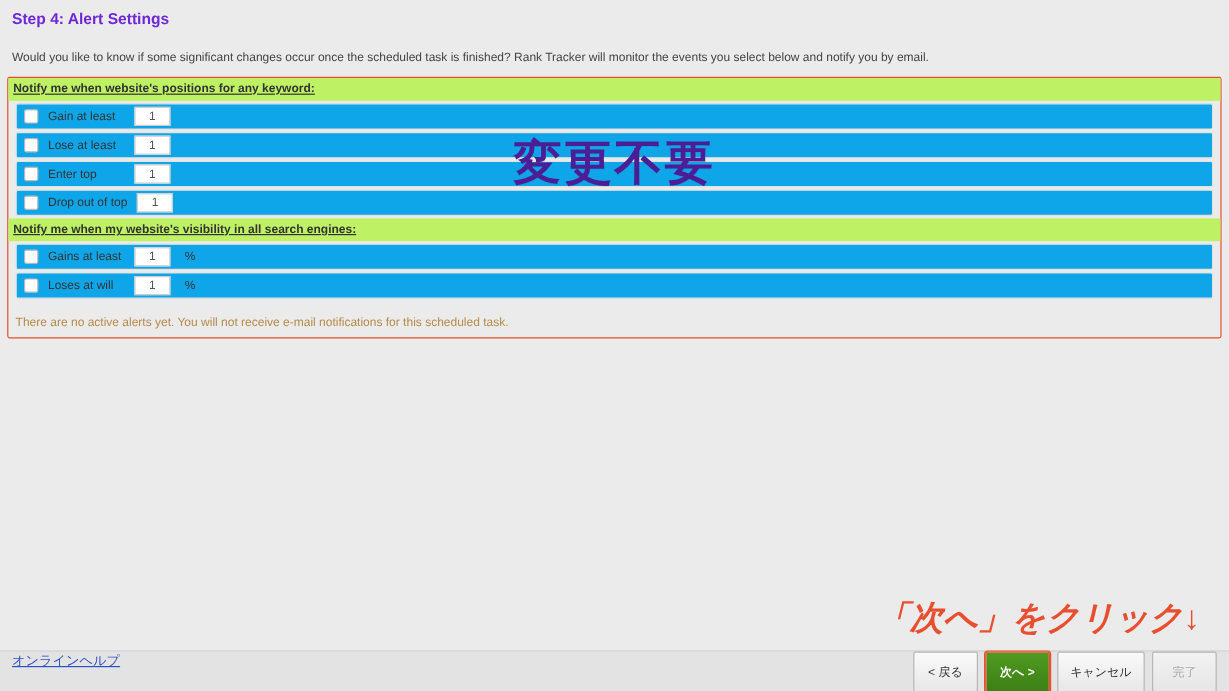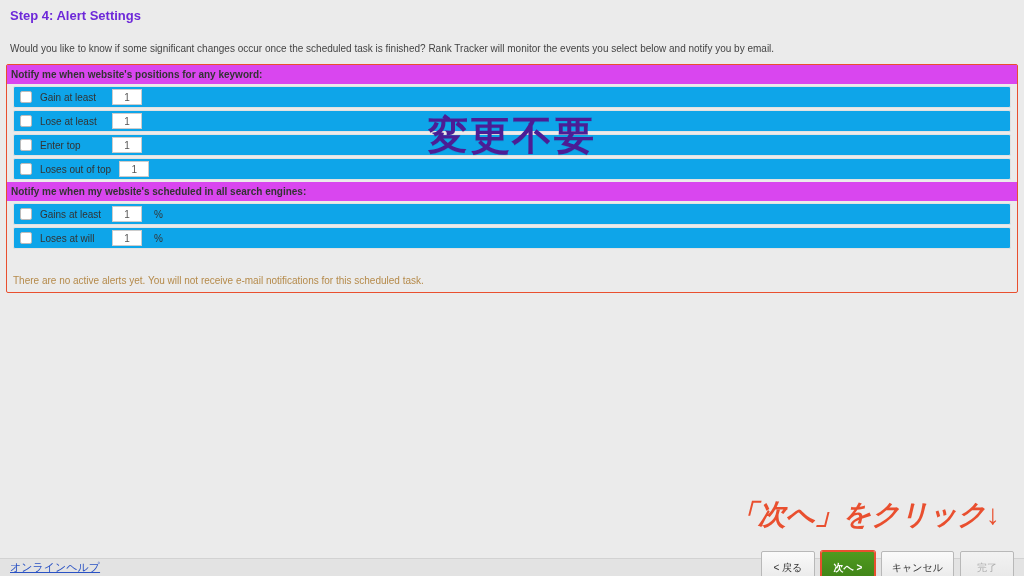--- a/index.html
+++ b/index.html
@@ -2,34 +2,34 @@
 <html><head>
 <meta charset="utf-8">
 <style>
   * { box-sizing: border-box; margin: 0; padding: 0; }
   html, body { width: 1024px; height: 576px; font-family: Arial, Helvetica, sans-serif; background: #ebebeb; color: #333; overflow: hidden; }
   .page { position: relative; width: 1024px; height: 576px; }
   .header { padding: 8px 10px 4px 10px; }
   .step-title { font-size: 13px; font-weight: bold; color: #6d28d9; }
   .step-sub { font-size: 10px; color: #444; margin-top: 20px; }
   .settings-box { margin: 6px 6px 0 6px; border: 1.5px solid #e94f2f; border-radius: 2px; background: #ebebeb; }
-  .section-label { font-size: 10px; font-weight: bold; color: #333; padding: 4px 4px 4px 4px; background: #d946ef; }
+  .section-label { font-size: 10px; font-weight: bold; color: #333; padding: 4px 4px 4px 4px; background: #bef264; text-decoration: underline; }
   .row-list { }
   .row { display: flex; align-items: center; height: 22px; margin: 2px 6px; background: #0ea5e9; border: 1px solid #e2e2e2; border-radius: 2px; padding: 0 6px; gap: 8px; }
   .row .cb { width: 12px; height: 12px; border: 1px solid #bbb; background: #fff; border-radius: 2px; flex: 0 0 auto; }
   .row .lbl { font-size: 10px; color: #333; min-width: 64px; }
   .row .numwrap { display: inline-flex; align-items: center; border: 1px solid #ccc; background: #fff; height: 16px; }
   .row .num { width: 28px; height: 14px; border: none; outline: none; text-align: center; font-size: 10px; color: #555; background: transparent; }
   .row .unit { font-size: 10px; color: #333; margin-left: 4px; }
   .email-block { padding: 4px 6px 6px 6px; }
   .email-title { font-size: 10px; font-weight: bold; color: #333; }
-  .email-text { font-size: 10px; color: #b58a4a; margin-top: 20px; }
+  .email-text { font-size: 10px; color: #b58a4a; margin-top: 9px; }
   .annot-center { position: absolute; top: 108px; left: 50%; transform: translateX(-50%); font-size: 40px; font-weight: 900; color: #4c1d95; letter-spacing: 2px; text-shadow: 0 1px 0 rgba(0,0,0,0.05); white-space: nowrap; }
   .annot-bottom { position: absolute; bottom: 42px; right: 24px; font-size: 28px; font-weight: 900; color: #e94f2f; white-space: nowrap; font-style: italic; }
-  .footer { position: absolute; bottom: 0; left: 0; right: 0; height: 18px; background: #e3e3e3; border-top: 1px solid #d2d2d2; display: flex; align-items: center; padding: 0 10px; }
+  .footer { position: absolute; bottom: 0; left: 0; right: 0; height: 34px; background: #e3e3e3; border-top: 1px solid #d2d2d2; display: flex; padding: 0 10px; }
   .footer .help { font-size: 11px; color: #2a52c4; text-decoration: underline; }
   .footer .spacer { flex: 1; }
   .btn { height: 20px; min-width: 54px; padding: 16px 10px; font-size: 10px; border: 1px solid #b8b8b8; background: linear-gradient(#fafafa,#e7e7e7); color: #333; border-radius: 2px; margin-left: 6px; display: inline-flex; align-items: center; justify-content: center; cursor: pointer; }
   .btn.primary { background: linear-gradient(#4f9b1f,#3d7f16); border-color: #e94f2f; color: #fff; font-weight: bold; box-shadow: 0 0 0 1px #e94f2f; }
   .btn.disabled { color: #aaa; background: linear-gradient(#f2f2f2,#e6e6e6); cursor: default; }
 </style>
 </head>
 <body>
 
 <div class="page">
@@ -63,28 +63,28 @@
       <div class="row">
         <span class="cb"></span>
         <span class="lbl">Enter top</span>
         <span class="numwrap">
           <input class="num" value="1" style="">
         </span>
       </div>
 
       <div class="row">
         <span class="cb"></span>
-        <span class="lbl">Loses out of top</span>
+        <span class="lbl">Drop out of top</span>
         <span class="numwrap">
           <input class="num" value="1" style="">
         </span>
       </div>
     </div>
 
-    <div class="section-label">Notify me when my website's scheduled in all search engines:</div>
+    <div class="section-label">Notify me when my website's visibility in all search engines:</div>
     <div class="row-list">
 
       <div class="row">
         <span class="cb"></span>
         <span class="lbl">Gains at least</span>
         <span class="numwrap">
           <input class="num" value="1" style="">
         </span>
         <span class="unit">%</span>
       </div>

